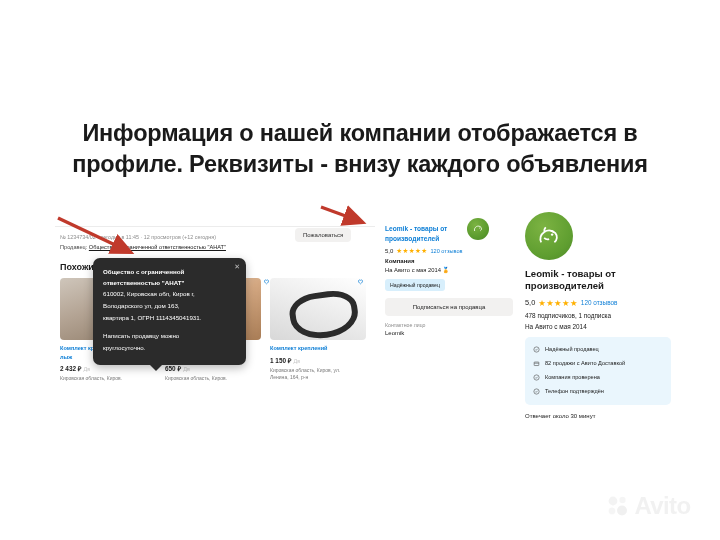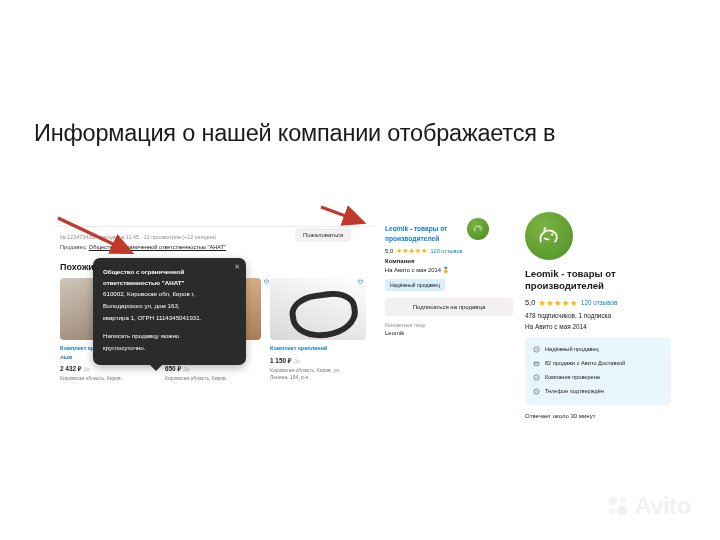--- a/index.html
+++ b/index.html
@@ -4,22 +4,22 @@
 <style>
   html,body{margin:0;padding:0;}
   body{
     width:720px;height:540px;background:#ffffff;
     font-family:"Liberation Sans", sans-serif;
     overflow:hidden;position:relative;
   }
   
   .headline{
     position:absolute;left:34px;top:118px;width:652px;
-    color:#1a1a1a;
-    font-size:23.5px;font-weight:400;line-height:1.33;
+    text-align:center;color:#1a1a1a;
+    font-size:23.5px;font-weight:700;line-height:1.33;
     letter-spacing:-0.2px;
   }
   
   .shot{
     position:absolute;left:55px;top:220px;width:635px;height:230px;
     background:#ffffff;
   }
   
   .meta-row{position:absolute;left:5px;top:12px;width:560px;}
   .meta-line{font-size:5.4px;color:#8c8c8c;line-height:1.9;white-space:nowrap;}
@@ -145,20 +145,21 @@
   .wm-text{
     font-size:24px;font-weight:700;color:#f0f0f0;letter-spacing:-0.6px;
     font-family:"Liberation Sans", sans-serif;
   }
 </style>
 </head>
 <body>
 
 <div class="headline">
   <div>Информация о нашей компании отображается в</div>
+  <div>профиле. Реквизиты - внизу каждого объявления</div>
 </div>
 
 <div class="shot">
 
   <div class="hr-top"></div>
 
   <div class="meta-row">
     <div class="meta-line">№ 1234734/02 · сегодня в 11:45 · 12 просмотров (+12 сегодня)</div>
     <div class="meta-line2">
       <span>Продавец:</span>

